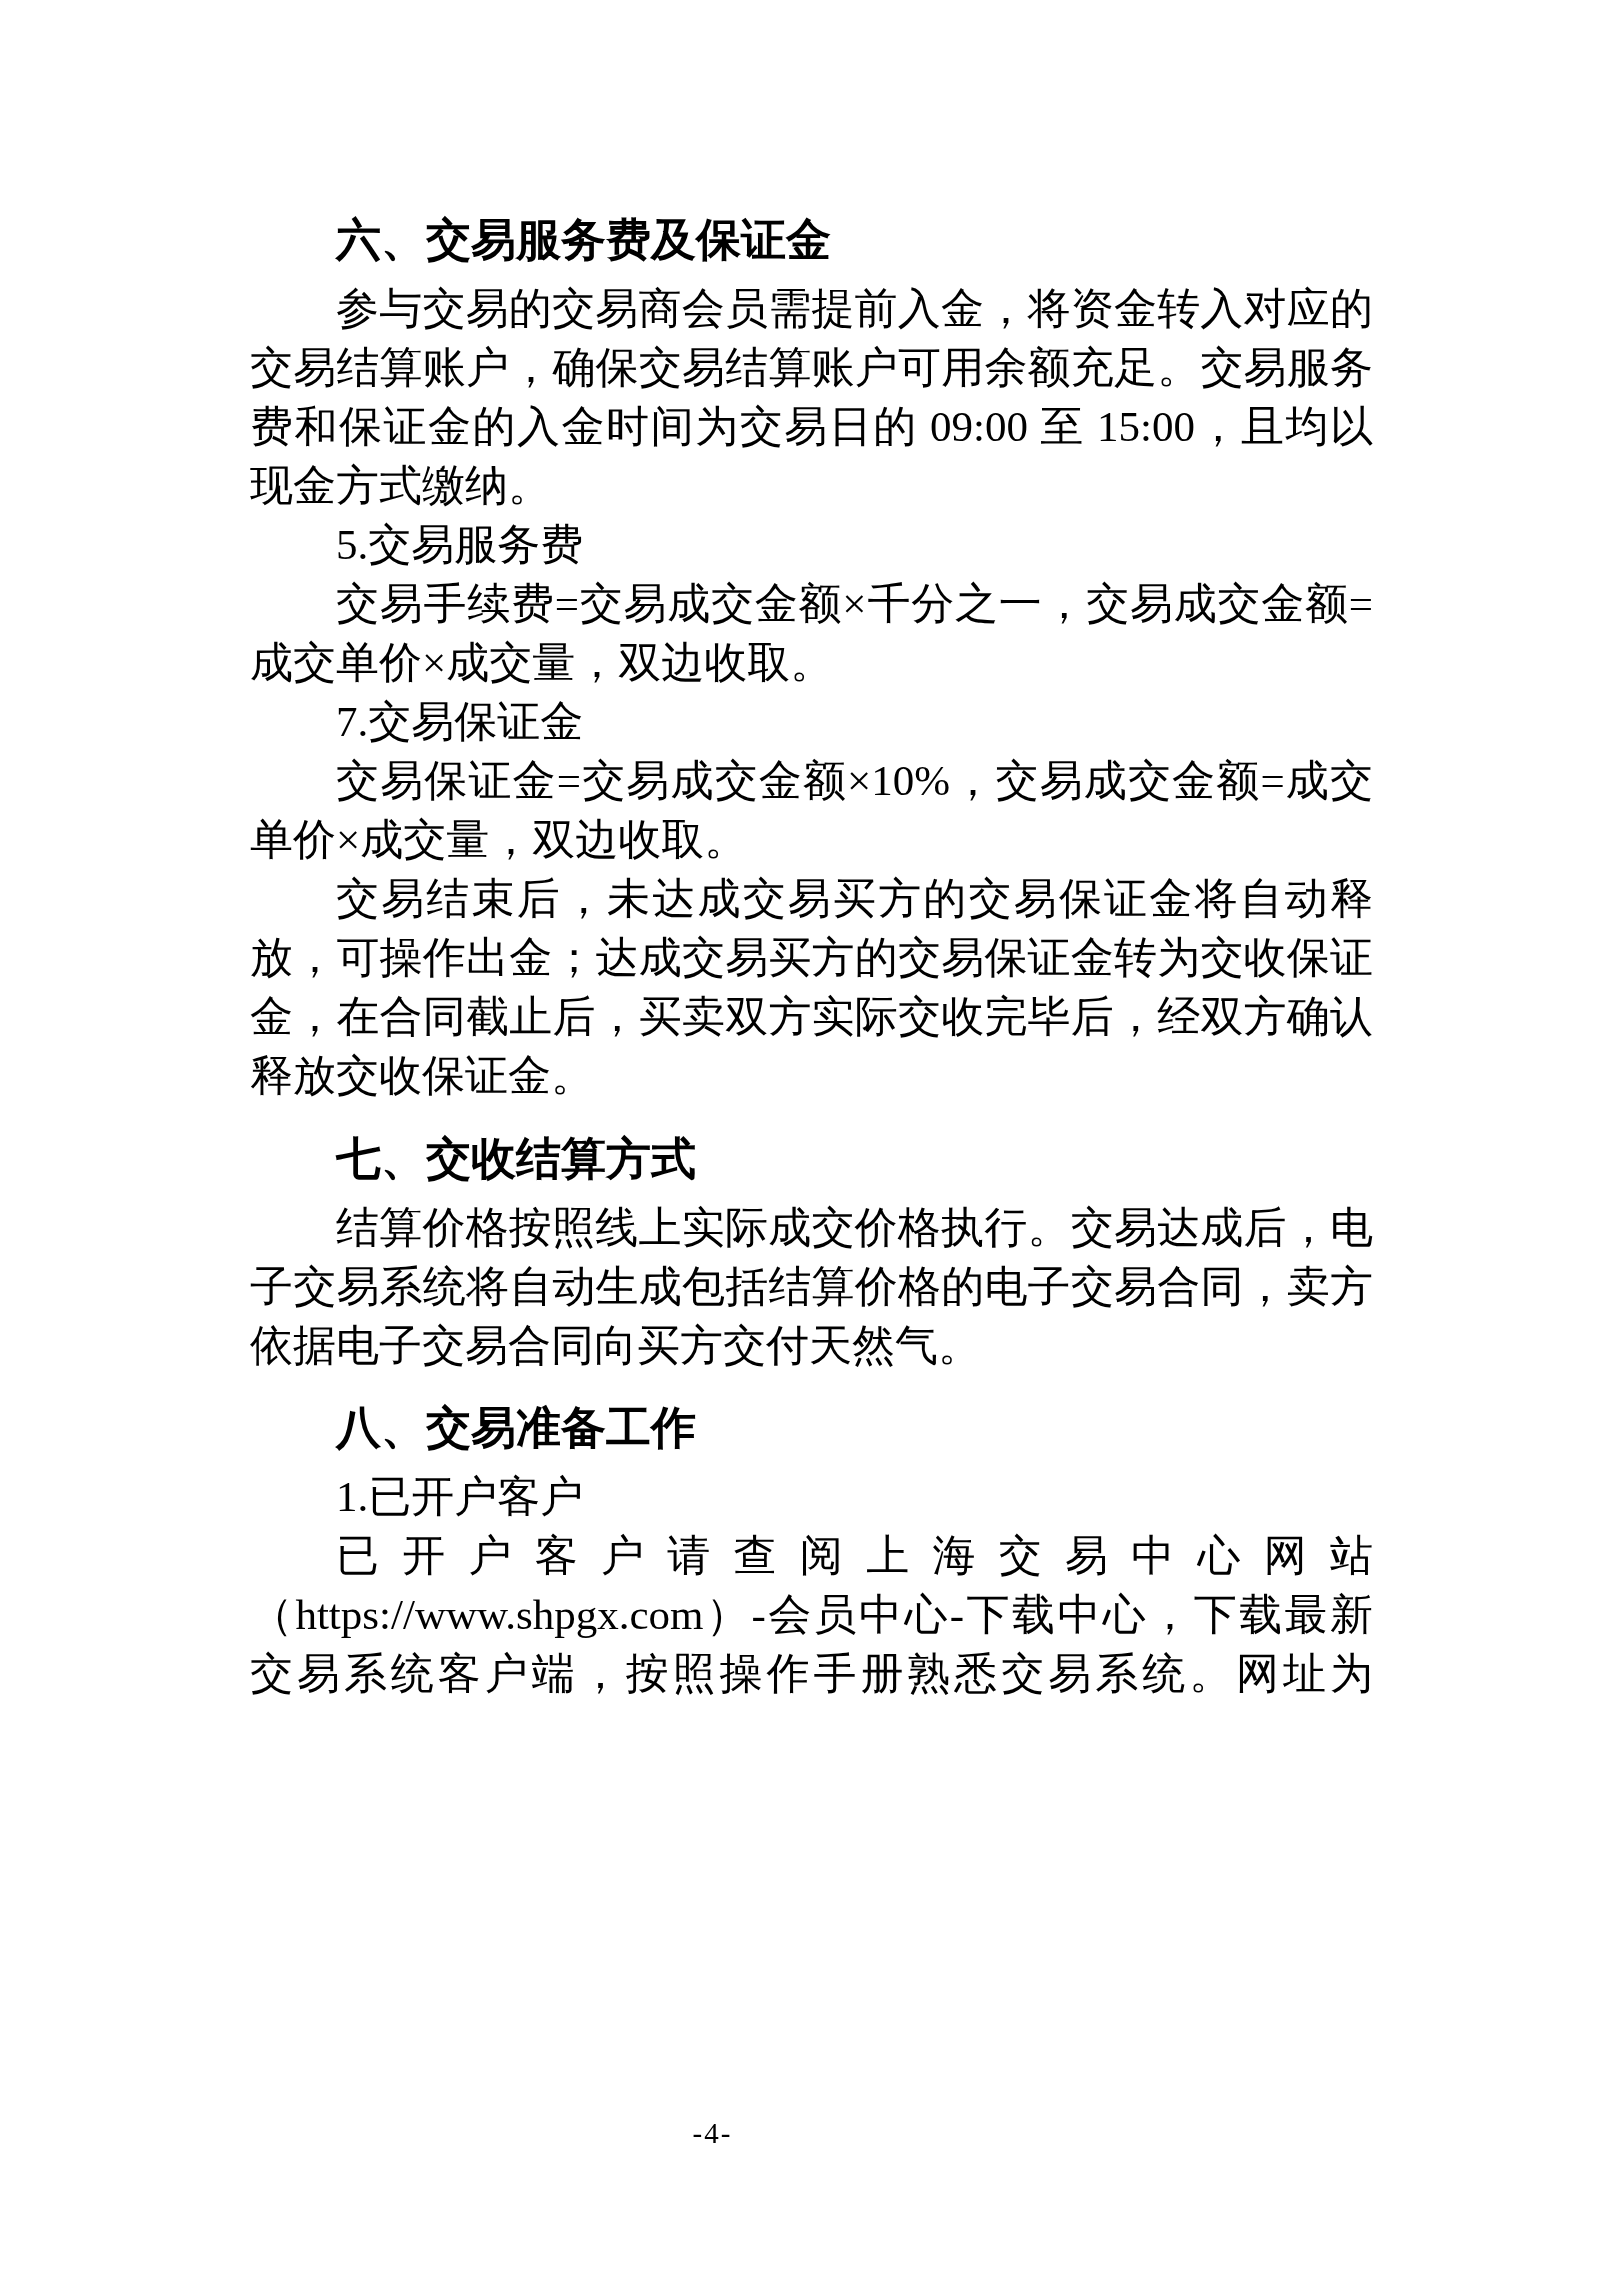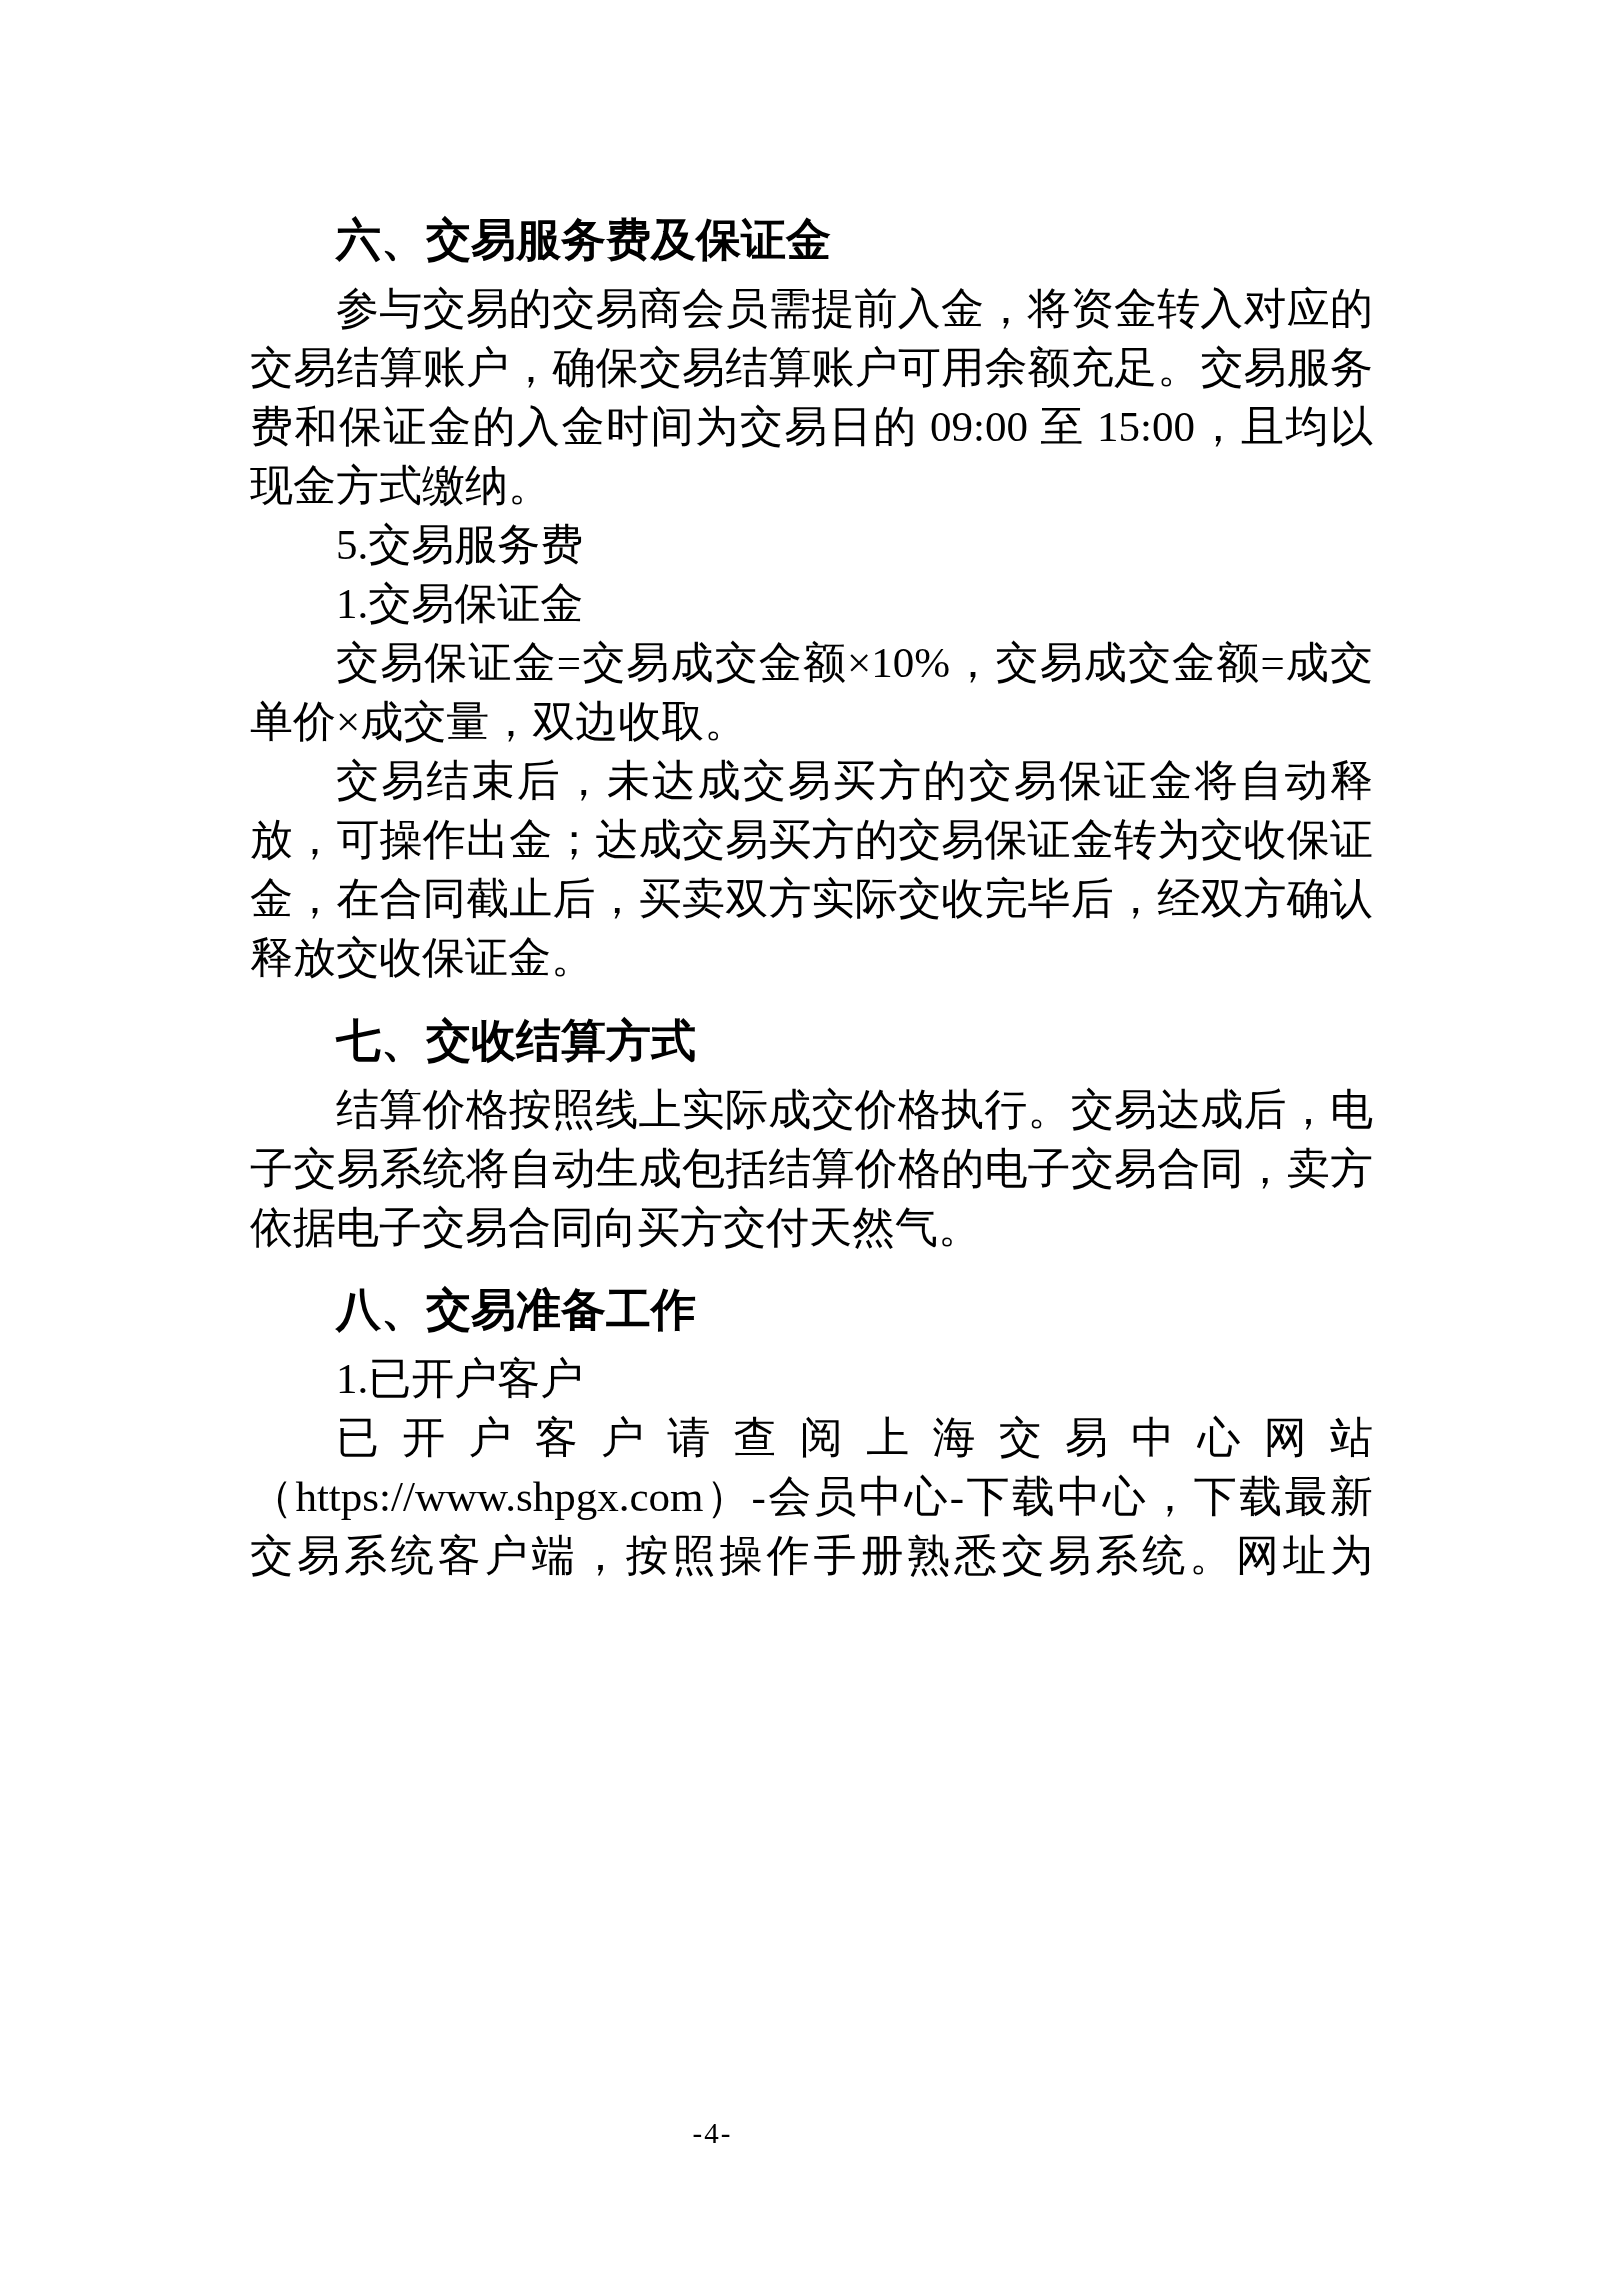--- a/index.html
+++ b/index.html
@@ -67,22 +67,23 @@
 
 <div class="page">
   <main class="content">
 
     <h2 class="doc-heading">六、交易服务费及保证金</h2>
 
     <p class="doc-para">参与交易的交易商会员需提前入金，将资金转入对应的交易结算账户，确保交易结算账户可用余额充足。交易服务费和保证金的入金时间为交易日的 09:00 至 15:00，且均以现金方式缴纳。</p>
 
     <p class="doc-para">5.交易服务费</p>
 
+    <p class="doc-para">交易手续费=交易成交金额×千分之一，交易成交金额=成交单价×成交量，双边收取。</p>
 
-    <p class="doc-para">1.交易保证金</p>
+    <p class="doc-para">7.交易保证金</p>
 
     <p class="doc-para">交易保证金=交易成交金额×10%，交易成交金额=成交单价×成交量，双边收取。</p>
 
     <p class="doc-para">交易结束后，未达成交易买方的交易保证金将自动释放，可操作出金；达成交易买方的交易保证金转为交收保证金，在合同截止后，买卖双方实际交收完毕后，经双方确认释放交收保证金。</p>
 
     <h2 class="doc-heading spaced">七、交收结算方式</h2>
 
     <p class="doc-para">结算价格按照线上实际成交价格执行。交易达成后，电子交易系统将自动生成包括结算价格的电子交易合同，卖方依据电子交易合同向买方交付天然气。</p>
 
     <h2 class="doc-heading spaced">八、交易准备工作</h2>

